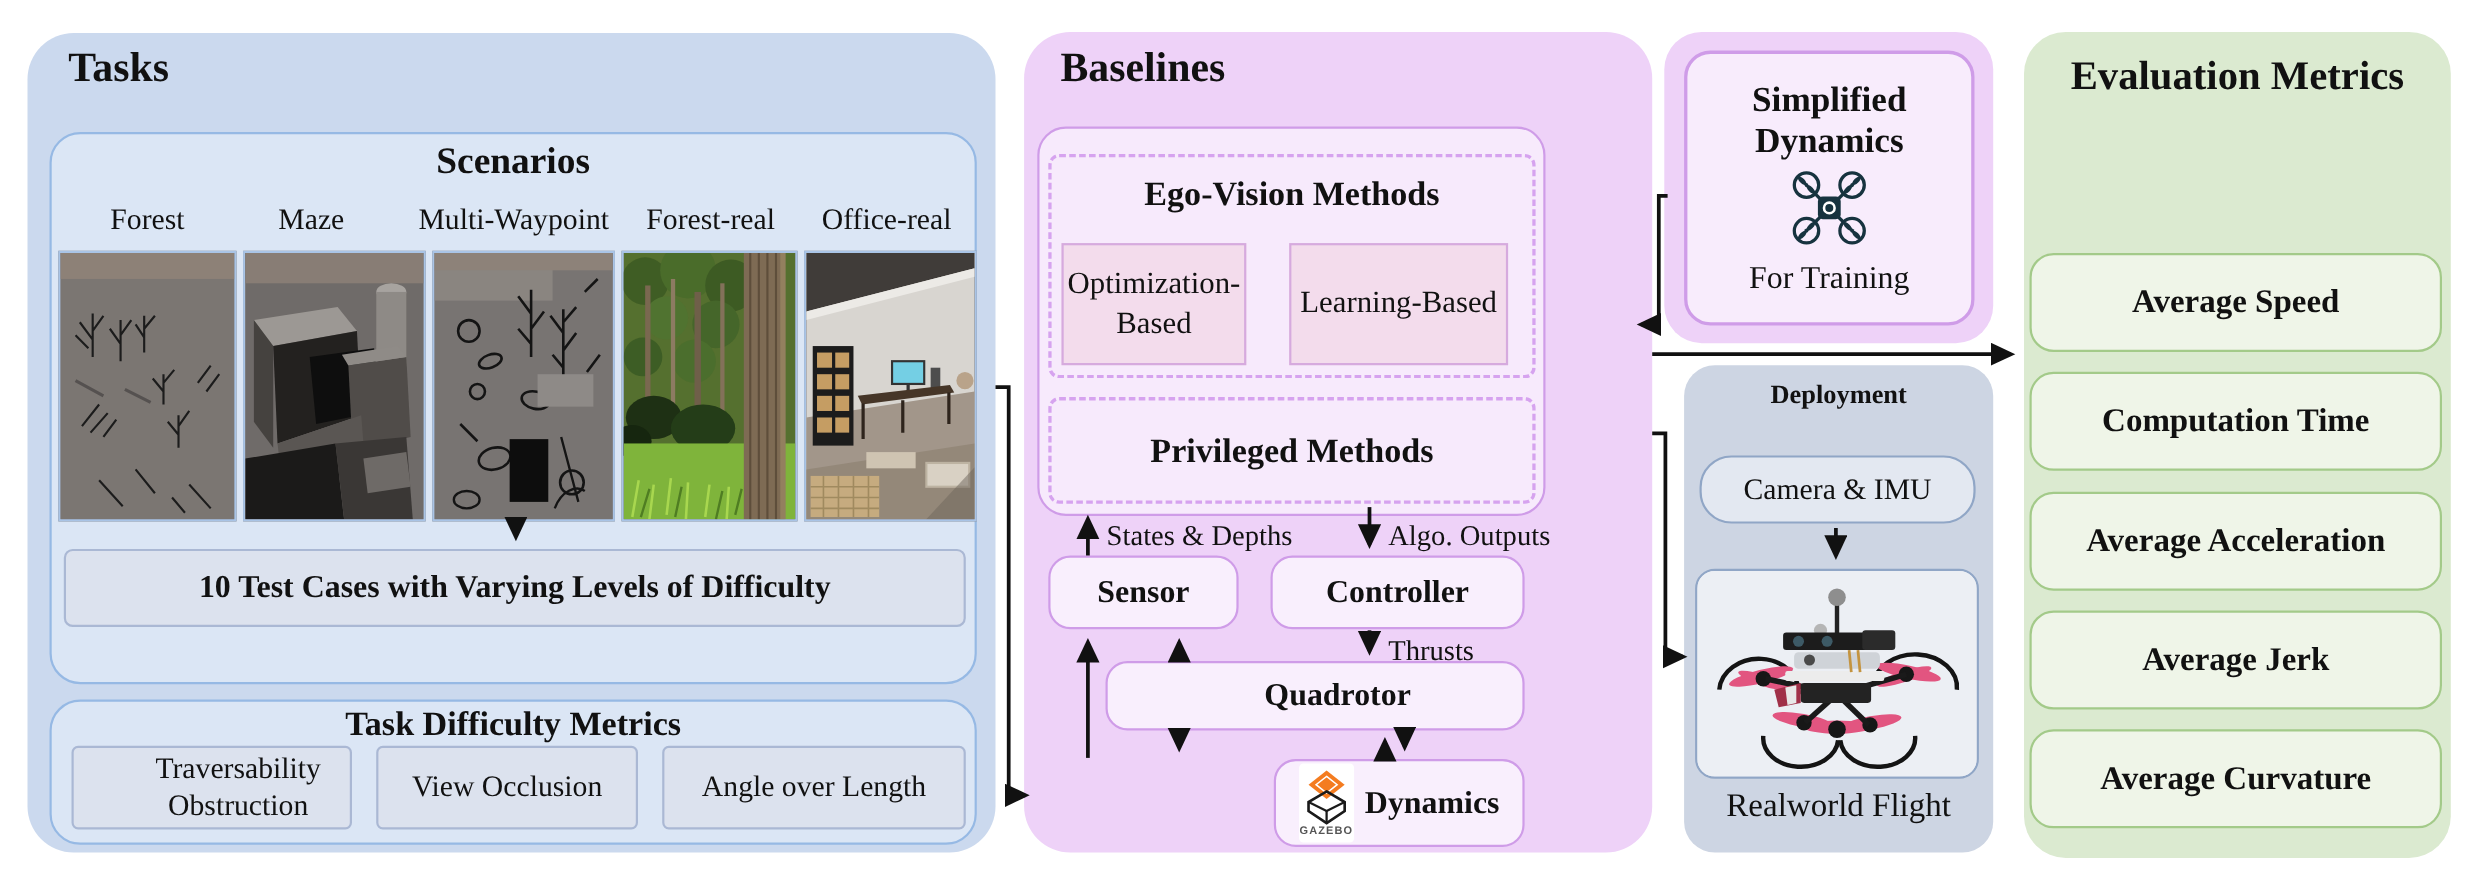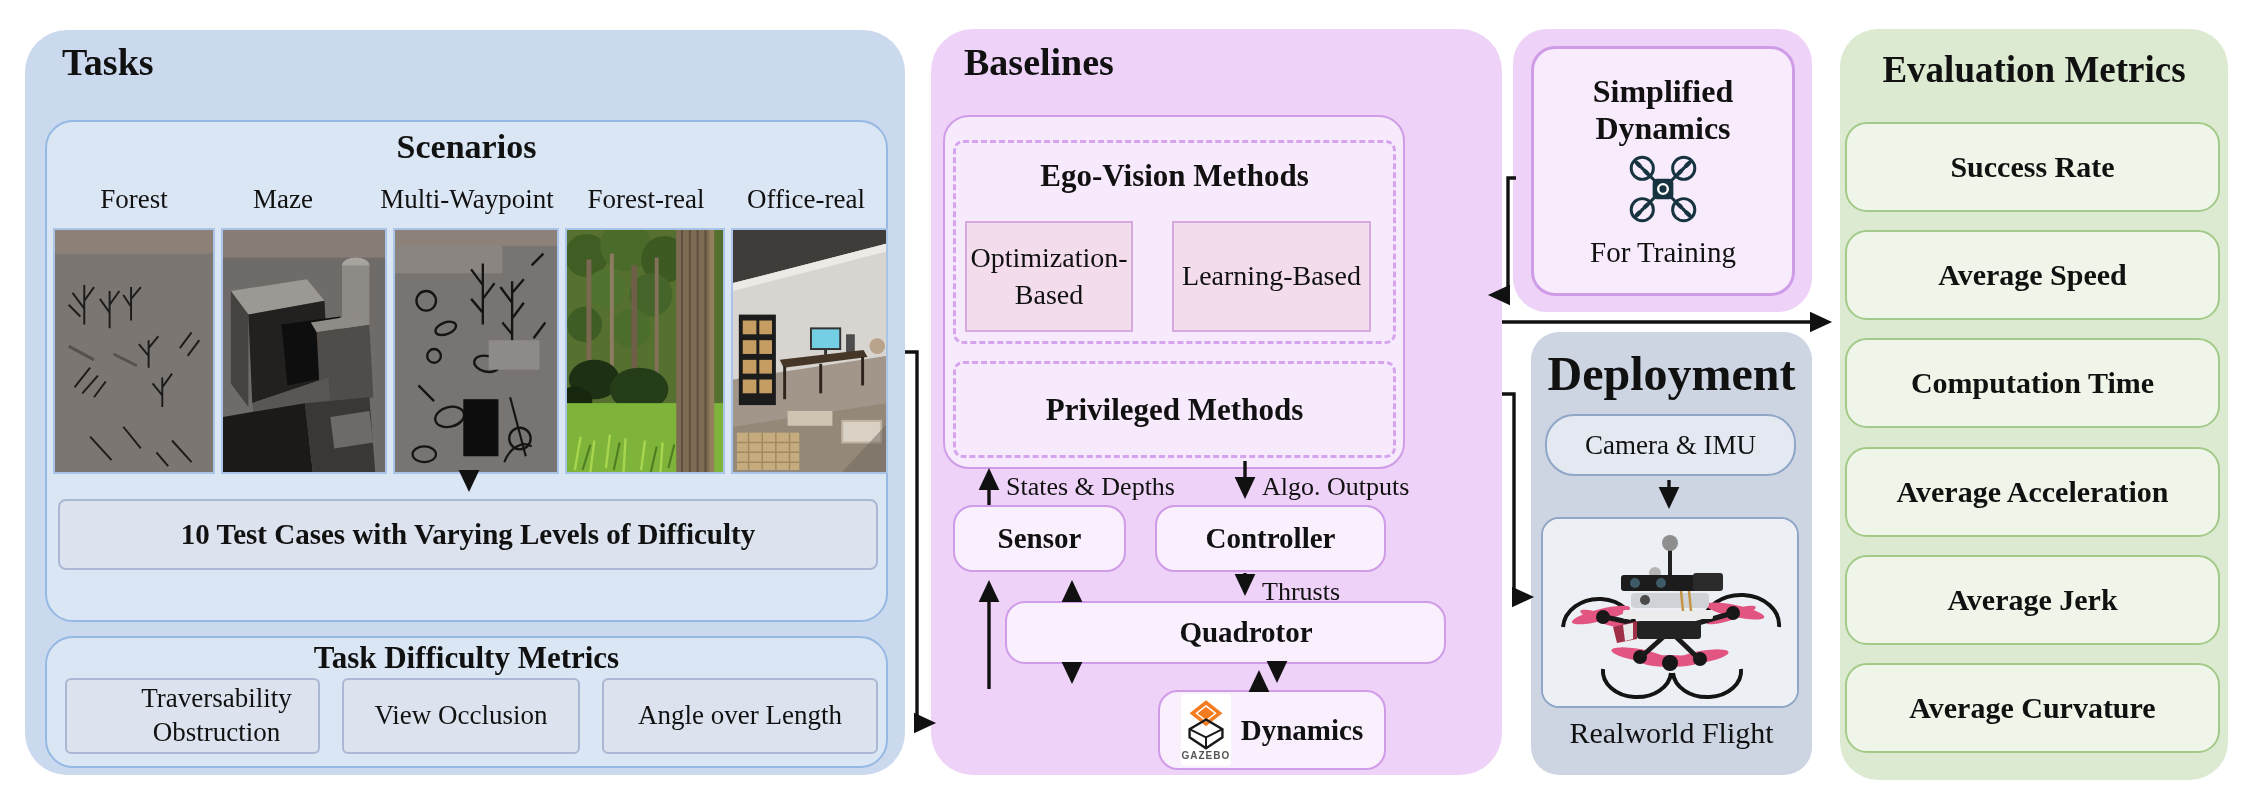--- a/index.html
+++ b/index.html
@@ -47,21 +47,21 @@
   
   .sd-outer{left:1513px;top:29px;width:299px;height:283px;background:#eed2f8;border-radius:34px;}
   .sd-inner{left:1531px;top:46px;width:264px;height:250px;background:#f8ecfc;
     border:3px solid #cf9ce8;border-radius:24px;box-sizing:border-box;
     display:flex;flex-direction:column;align-items:center;justify-content:center;gap:6px;}
   .sd-title{font-size:32px;font-weight:bold;text-align:center;line-height:1.15;}
   .sd-sub{font-size:29px;}
 
   
   .dep-panel{left:1531px;top:332px;width:281px;height:443px;background:#cdd5e3;border-radius:28px;}
-  .dep-title{left:1531px;top:346px;width:281px;font-size:48px;font-weight:bold;text-align:center;}
+  .dep-title{left:1531px;top:346px;width:281px;font-size:24px;font-weight:bold;text-align:center;}
   .cam-box{left:1545px;top:414px;width:251px;height:62px;background:#e3e8f1;
     border:2px solid #90a6c6;border-radius:29px;box-sizing:border-box;font-size:27px;}
   .drone-box{left:1541px;top:517px;width:258px;height:191px;background:#e9edf4;
     border:2px solid #90a6c6;border-radius:18px;box-sizing:border-box;overflow:hidden;}
   .rw-label{left:1531px;top:716px;width:281px;font-size:30px;text-align:center;}
 
   
   .eval-panel{left:1840px;top:29px;width:388px;height:751px;background:#dbead0;border-radius:38px;}
   .eval-title{left:1840px;top:48px;width:388px;font-size:37px;font-weight:bold;text-align:center;}
   .eval-item{left:1845px;width:375px;height:90px;background:#eff5e8;border:2.5px solid #a3ca89;
@@ -265,21 +265,21 @@
   <div class="abs flow-label" style="left:1006px;top:472px;">States &amp; Depths</div>
   <div class="abs flow-label" style="left:1262px;top:472px;">Algo. Outputs</div>
   <div class="abs flow-label" style="left:1262px;top:577px;">Thrusts</div>
 
   <div class="abs sim-box ctr" style="left:953px;top:505px;width:173px;height:67px;">
     <span>Sensor</span>
   </div>
   <div class="abs sim-box ctr" style="left:1155px;top:505px;width:231px;height:67px;">
     <span>Controller</span>
   </div>
-  <div class="abs sim-box ctr" style="left:1005px;top:601px;width:441px;height:63px;padding-left:41px;">
+  <div class="abs sim-box ctr" style="left:1005px;top:601px;width:381px;height:63px;padding-left:41px;">
     <span>Quadrotor</span>
   </div>
 
 
   <div class="abs sim-box ctr" style="left:1158px;top:690px;width:228px;height:80px;gap:10px;">
     <span class="logo-white" style="width:50px;height:72px;">
       <svg width="44" height="52" viewBox="0 0 64 76">
         <polygon points="32,2 56,21 32,40 8,21" fill="#f47c20"></polygon>
         <polygon points="32,10 46,21 32,32 18,21" fill="none" stroke="#ffffff" stroke-width="2"></polygon>
         <polygon points="32,30 56,44 56,56 32,72 8,56 8,44" fill="none" stroke="#1a1a1a" stroke-width="3.5"></polygon>
@@ -388,23 +388,20 @@
       <g stroke="#c49440" stroke-width="2.5">
         <line x1="138" y1="72" x2="140" y2="92"></line>
           <line x1="146" y1="72" x2="148" y2="92"></line>
       </g>
     </svg>
   </div>
   <div class="abs rw-label">Realworld Flight</div>
 
   <div class="abs eval-panel"></div>
   <div class="abs eval-title">Evaluation Metrics</div>
-  <div class="abs eval-item ctr" style="top:122px;">
-    <span>Success Rate</span>
-  </div>
   <div class="abs eval-item ctr" style="top:230px;">
     <span>Average Speed</span>
   </div>
   <div class="abs eval-item ctr" style="top:338px;">
     <span>Computation Time</span>
   </div>
   <div class="abs eval-item ctr" style="top:447px;">
     <span>Average Acceleration</span>
   </div>
   <div class="abs eval-item ctr" style="top:555px;">

